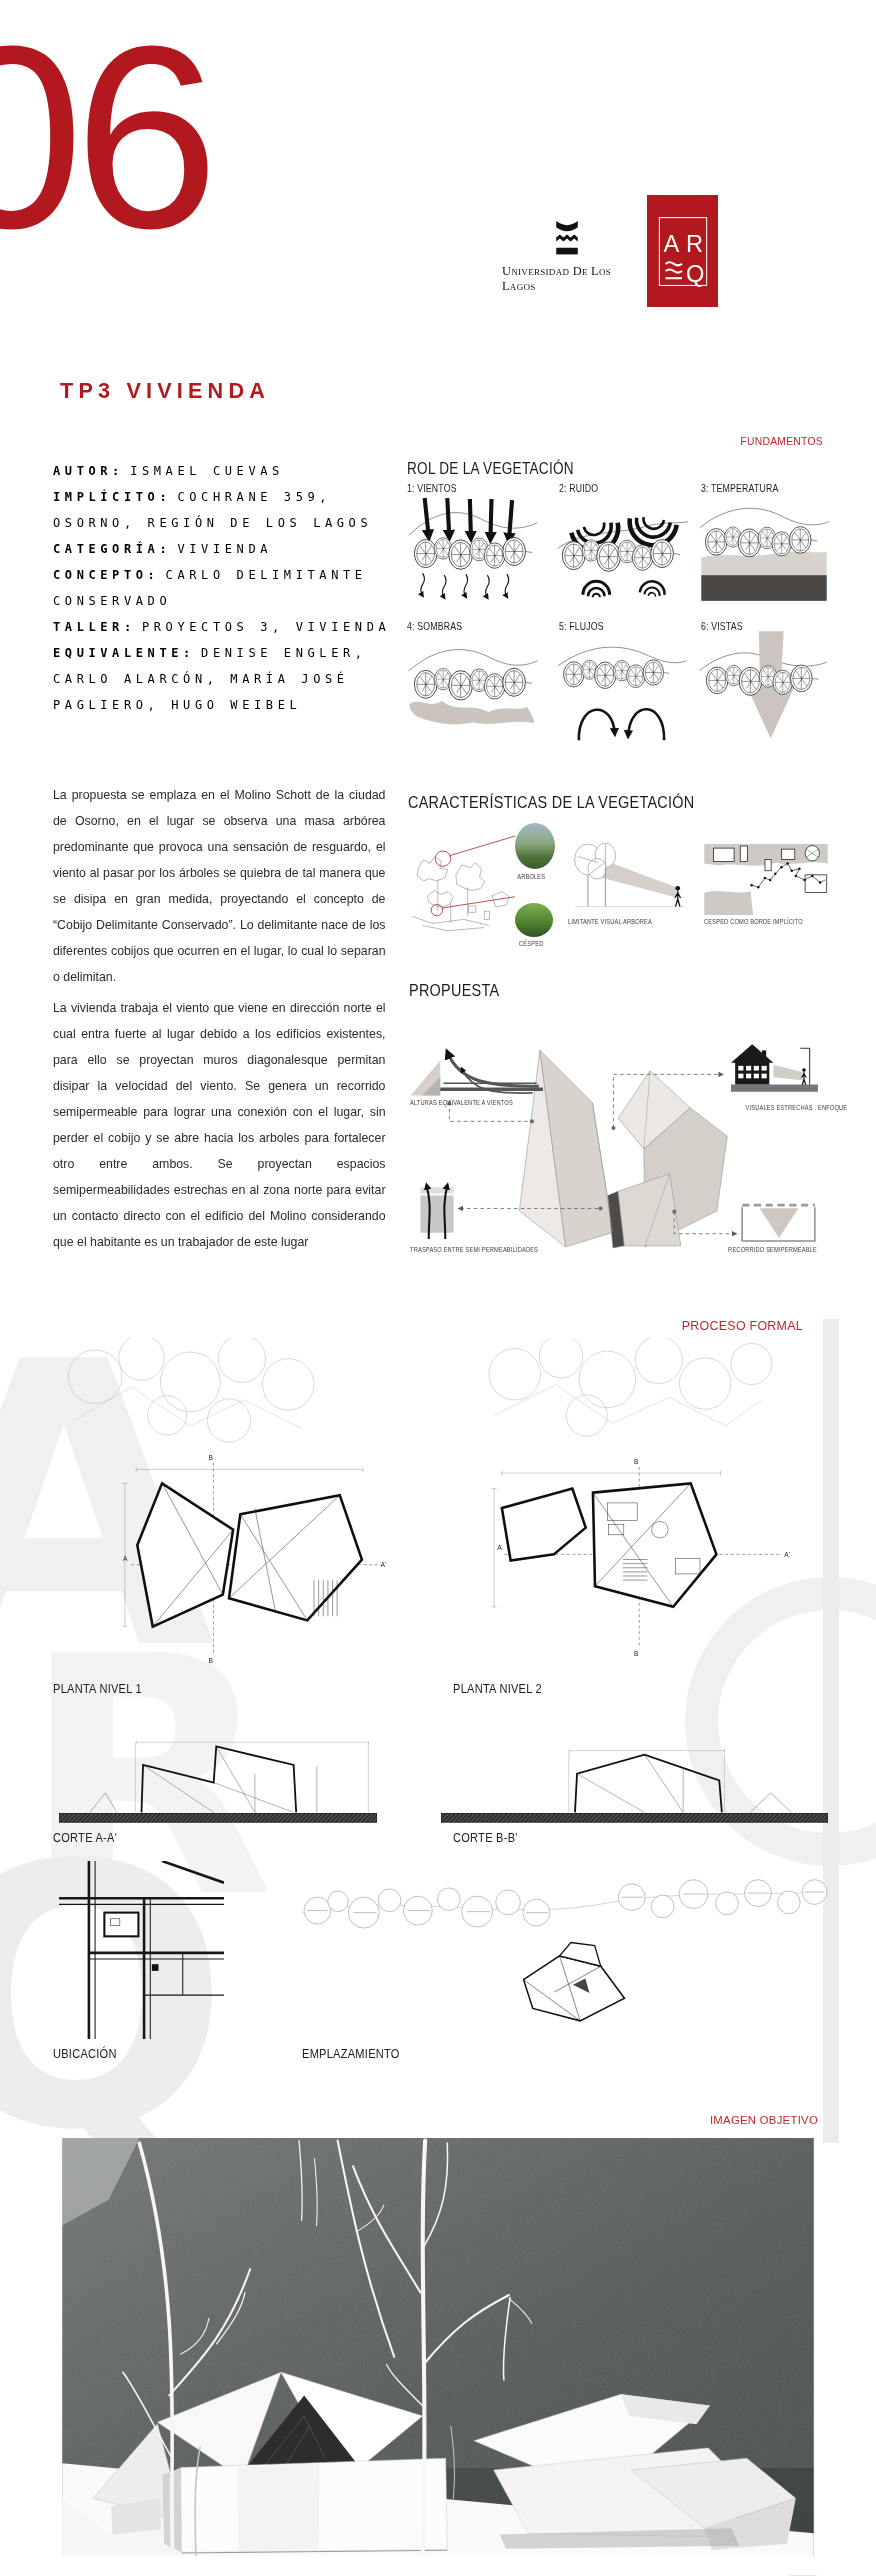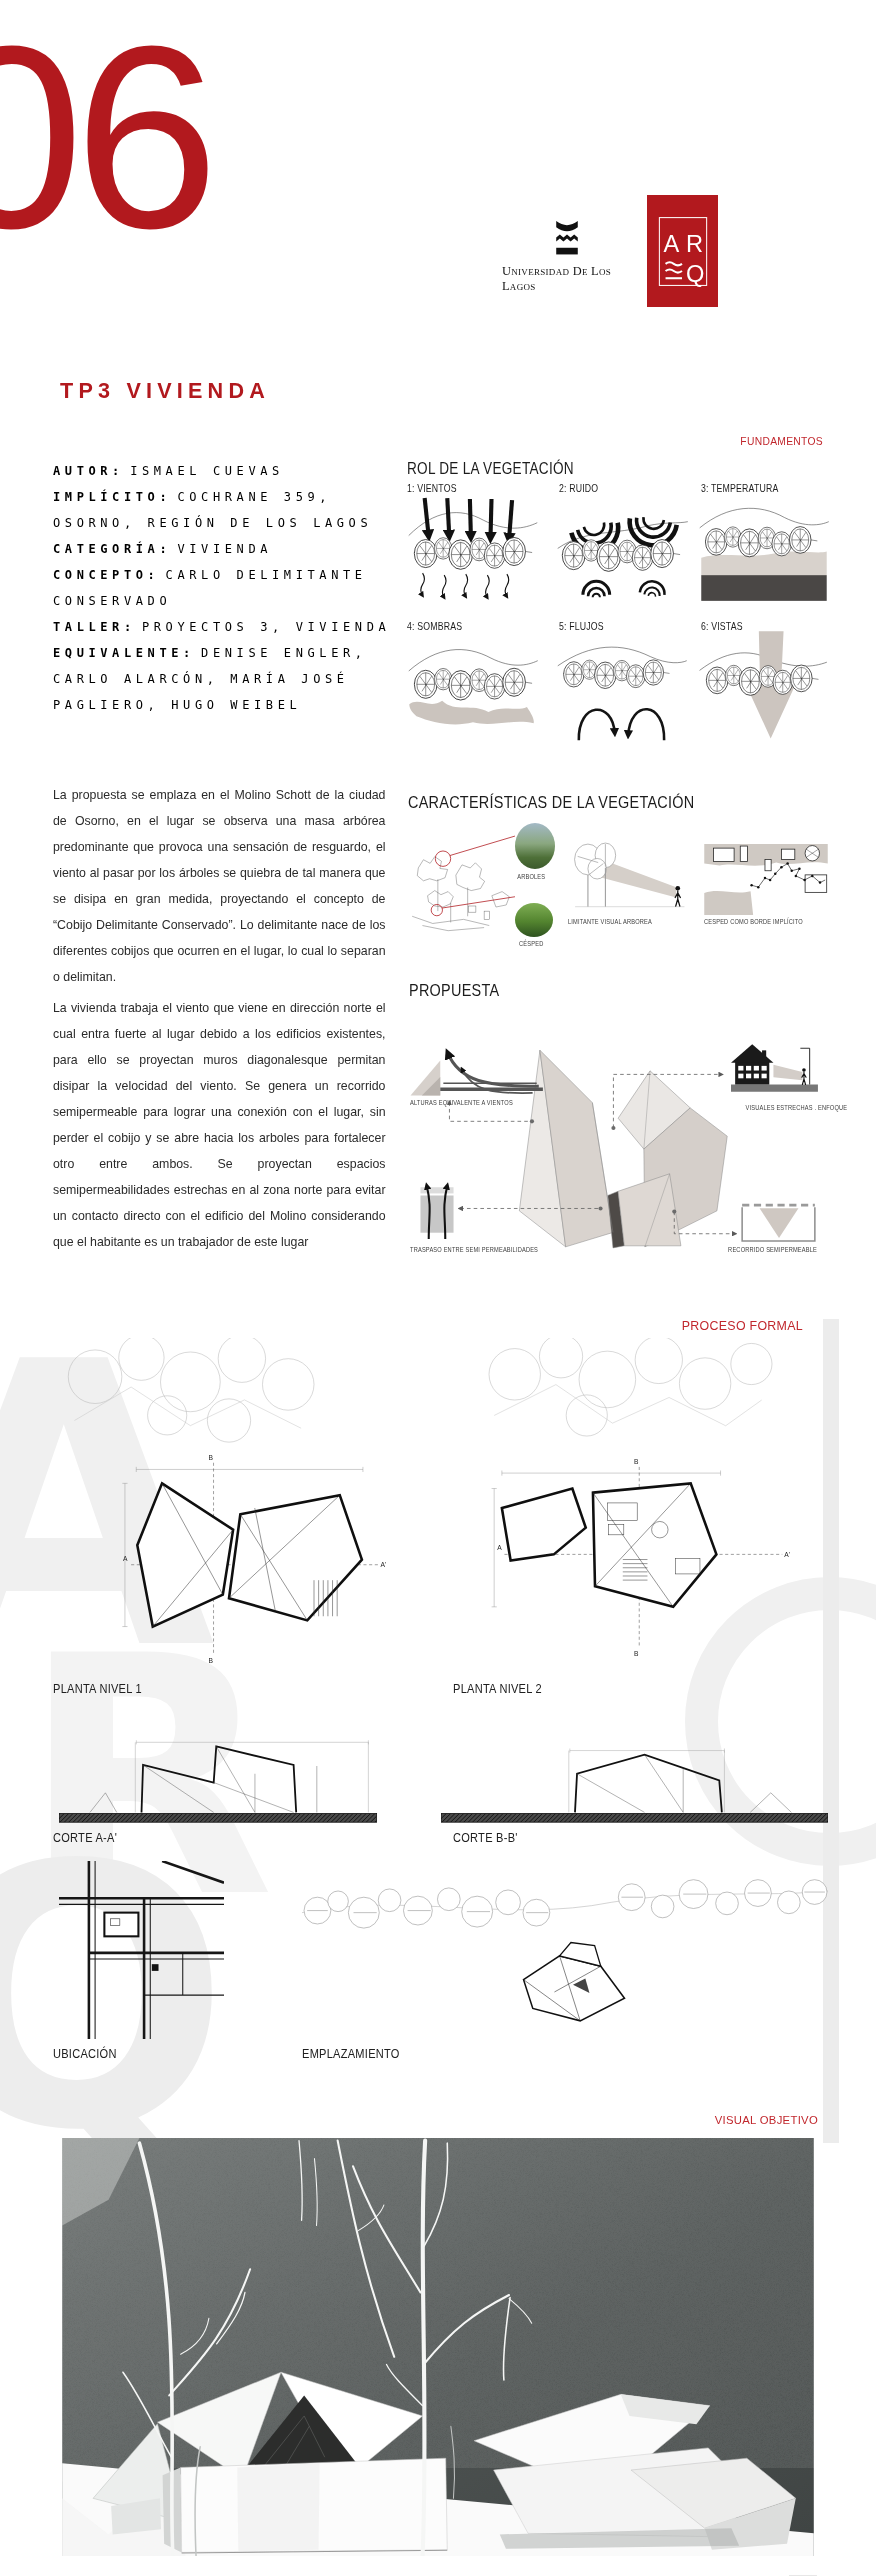--- a/index.html
+++ b/index.html
@@ -520,21 +520,21 @@
         <polygon points="70,14 150,34 138,-6 92,-12" stroke-width="2.5"></polygon>
       </g>
       <g stroke="#111" stroke-width="1" fill="none">
           <path d="M0,60 L110,140 M70,14 L110,140 M150,34 L60,84"></path>
         </g>
       <polygon points="96,70 120,58 128,86" fill="#444"></polygon>
     </g>
   </svg>
   <div class="pl cx nowrap" style="left:302px;top:2046px">EMPLAZAMIENTO</div>
 
-  <div class="tag" style="right:58px;top:2114px;font-size:11.3px">VISUAL OBJETIVO</div>
+  <div class="tag" style="right:58px;top:2114px;font-size:11.3px">IMAGEN OBJETIVO</div>
 
   <svg class="abs el" style="left:62px;top:2138px" width="752" height="418" viewBox="0 0 1460 812">
     <defs>
       <linearGradient id="bgDark" x1="0" y1="0" x2="1" y2="1">
         <stop offset="0" stop-color="#6a6f6e"></stop>
           <stop offset="0.55" stop-color="#4d5251"></stop>
           <stop offset="1" stop-color="#3f4443"></stop>
       </linearGradient>
       <filter id="grain" x="0" y="0" width="100%" height="100%">
         <feTurbulence type="fractalNoise" baseFrequency="0.8" numOctaves="2" stitchTiles="stitch"></feTurbulence>

